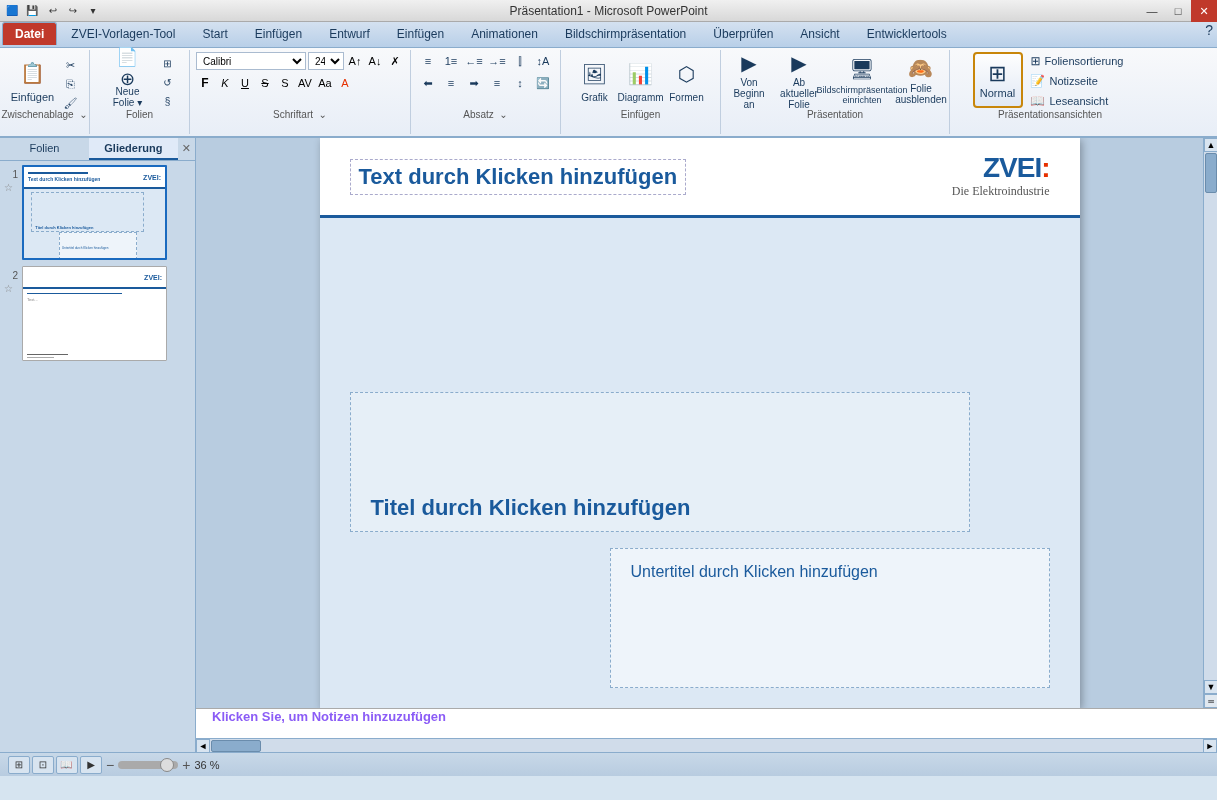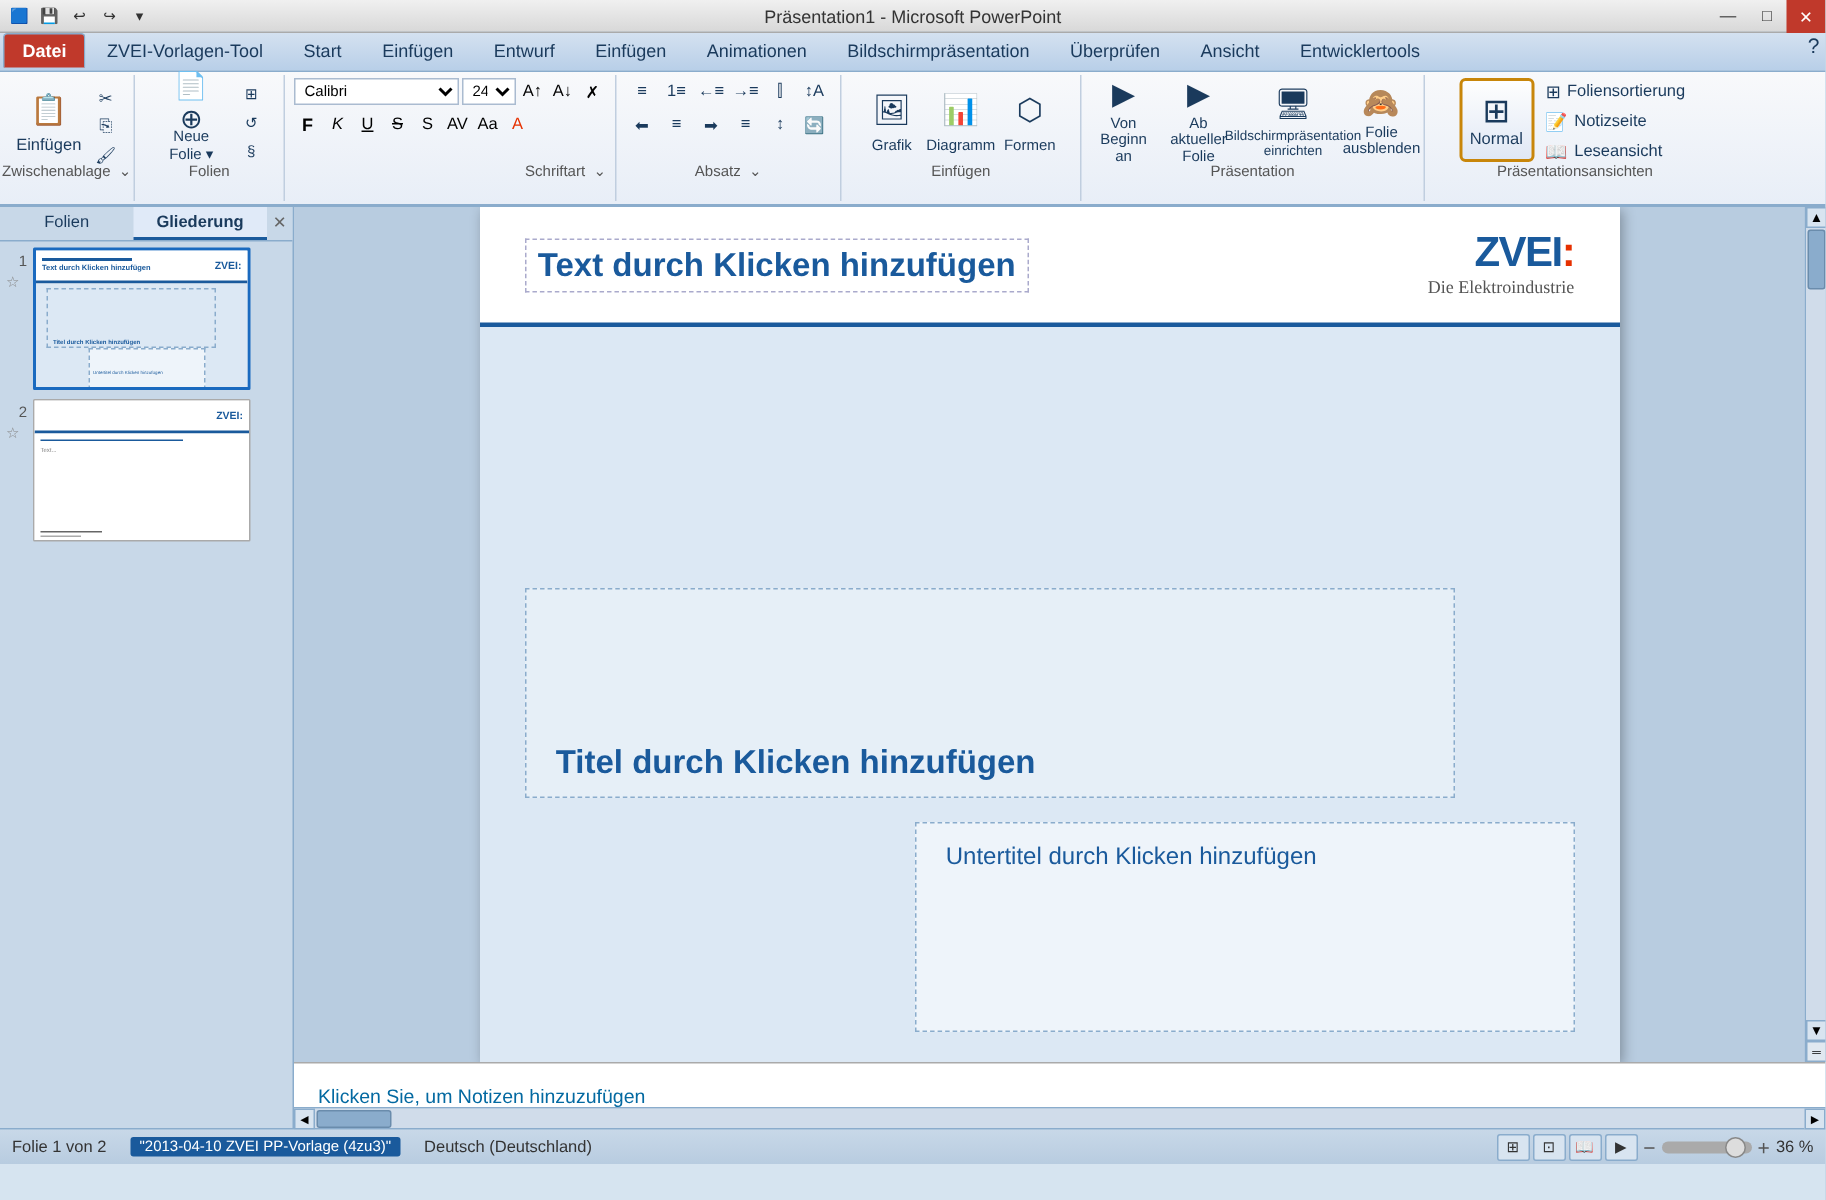--- a/index.html
+++ b/index.html
@@ -137,21 +137,21 @@
       border: 1px solid transparent;
       border-radius: 2px;
       font-size: 11px;
       color: #1a3a5c;
     }
     .ribbon-col { display: flex; flex-direction: column; gap: 1px; }
 
     
     .clipboard-group { min-width: 90px; }
     .folien-group { min-width: 100px; }
-    .schrift-group { min-width: 180px; align-items: flex-end; }
+    .schrift-group { min-width: 180px; }
     .absatz-group { min-width: 130px; }
     .einfuegen-group { min-width: 160px; }
     .praes-group { min-width: 200px; }
     .views-group { min-width: 200px; }
 
     
     .font-row {
       display: flex;
       align-items: center;
       gap: 2px;
@@ -383,25 +383,26 @@
       font-size: 16px;
       color: #1a5a9c;
     }
 
     
     .notes-area {
       height: 40px;
       background: white;
       border-top: 1px solid #aaa;
       display: flex;
-      align-items: flex-end;
+      align-items: flex-start;
       padding: 0 16px;
-      color: #0369a1;
+      color: #8b5cf6;
       font-size: 13px;
       cursor: text;
+      font-weight: bold;
     }
 
     
     .status-bar {
       height: 24px;
       background: linear-gradient(to bottom, #c8d8e8, #b8cce0);
       border-top: 1px solid #8aaccc;
       display: flex;
       align-items: center;
       justify-content: space-between;
@@ -744,25 +745,20 @@
       <div style="width:14px;height:14px;background:#d8e4f0;border:1px solid #8aaccc;display:flex;align-items:center;justify-content:center;font-size:9px;cursor:pointer;">◄</div>
       <div style="flex:1;background:#d0dcea;">
         <div style="height:12px;width:50px;background:#8aaccc;border:1px solid #6a8cac;margin:1px;border-radius:2px;"></div>
       </div>
       <div style="width:14px;height:14px;background:#d8e4f0;border:1px solid #8aaccc;display:flex;align-items:center;justify-content:center;font-size:9px;cursor:pointer;">►</div>
     </div>
   </div>
 </div>
 
 <div class="status-bar">
-  <div class="status-left">
-    <span>Folie 1 von 2</span>
-    <span class="status-tag">"2013-04-10 ZVEI PP-Vorlage (4zu3)"</span>
-    <span>Deutsch (Deutschland)</span>
-  </div>
   <div class="status-right">
     <div class="view-btns">
       <div class="view-btn">⊞</div>
       <div class="view-btn">⊡</div>
       <div class="view-btn">📖</div>
       <div class="view-btn">▶</div>
     </div>
     <div class="zoom-area">
       <div style="font-size:14px;cursor:pointer;color:#555;">−</div>
       <div class="zoom-slider">

